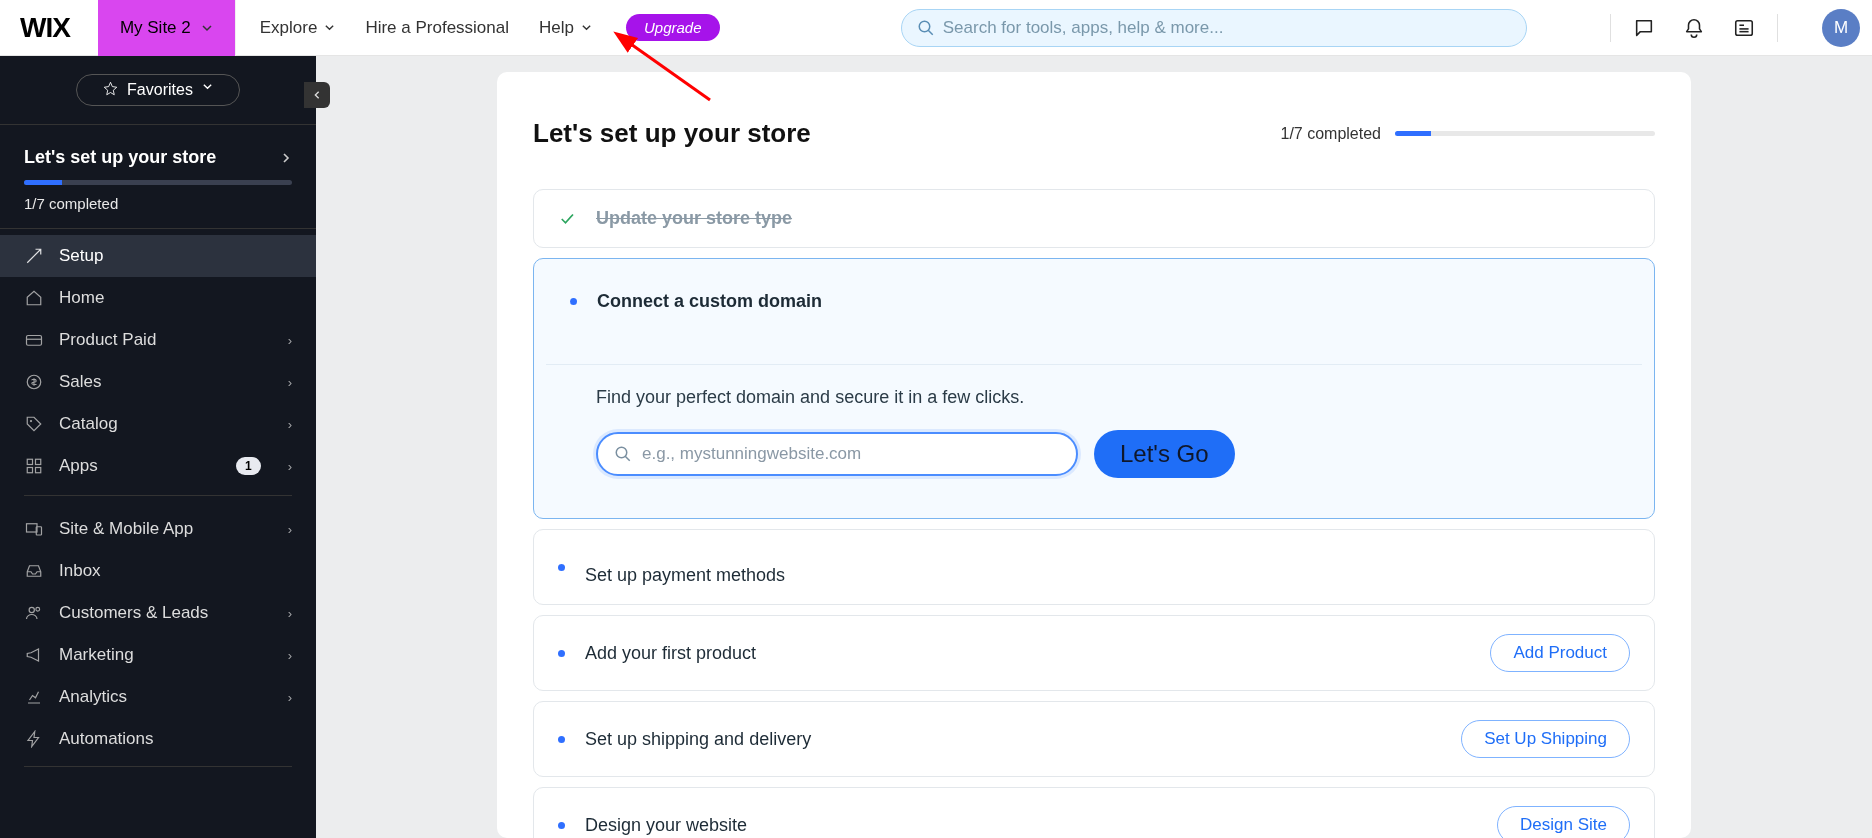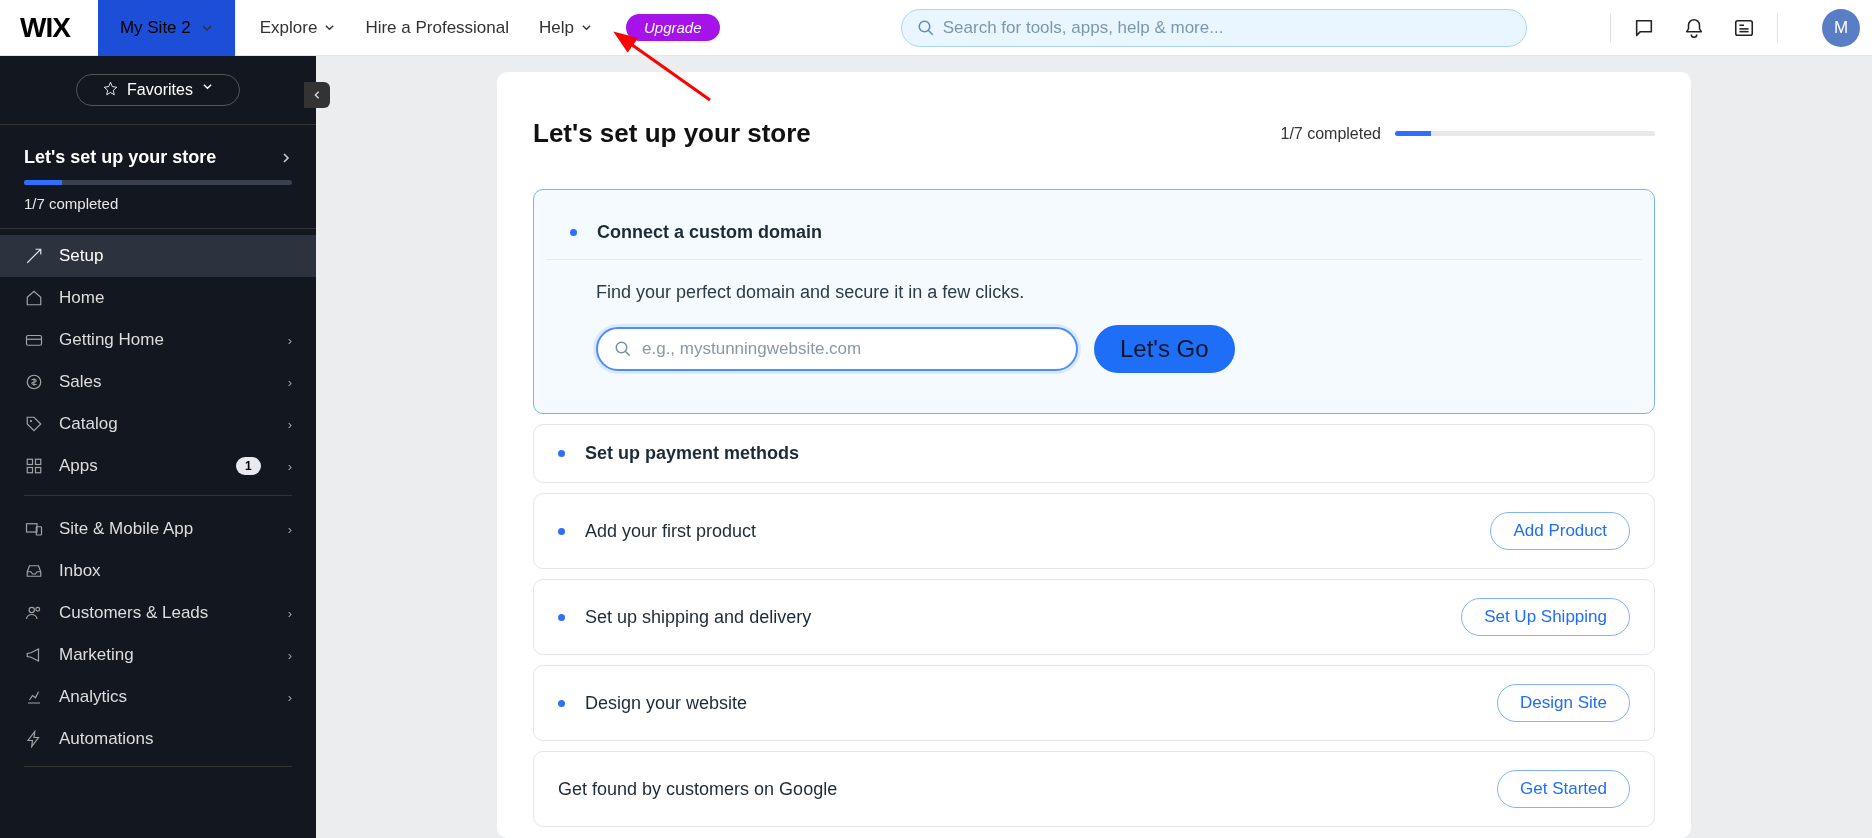--- a/index.html
+++ b/index.html
@@ -1,19 +1,19 @@
 <!DOCTYPE html>
 <html><head>
 <meta charset="utf-8">
 <style>
   * { box-sizing: border-box; margin: 0; padding: 0; font-family: -apple-system, BlinkMacSystemFont, "Segoe UI", Helvetica, Arial, sans-serif; }
   body { background: #f0f0f0; width: 1872px; height: 838px; overflow: hidden; position: relative; }
   .topbar { height: 56px; background: #fff; display: flex; align-items: center; padding: 4px 12px; border-bottom: 1px solid #e5e5e5; position: relative; z-index: 10; }
   .logo { font-weight: 900; font-size: 28px; letter-spacing: -1px; margin-left: 8px; margin-right: 28px; }
-  .site-switch { display: flex; align-items: center; gap: 10px; padding: 0 22px; height: 56px; font-size: 17px; background: #1d4ed8; border-right: 1px solid #f0f0f0; }
+  .site-switch { display: flex; align-items: center; gap: 10px; padding: 0 22px; height: 56px; font-size: 17px; background: #d946ef; border-right: 1px solid #f0f0f0; }
   .nav-group { display: flex; align-items: center; gap: 30px; margin-left: 24px; }
   .nav-item { font-size: 17px; color: #333; display: flex; align-items: center; gap: 7px; cursor: pointer; }
   .upgrade { background: #a613ea; color: #fff; border-radius: 999px; padding: 5px 18px; font-size: 15px; font-weight: 500; cursor: pointer; margin-left: 4px; font-style: italic; }
   .search-wrap { flex: 1; display: flex; justify-content: center; }
   .search-box { width: 626px; height: 38px; background: #eaf6ff; border: 1px solid #a8d5f5; border-radius: 999px; display: flex; align-items: center; padding: 0 15px; color: #6f91a5; margin-left: 120px; }
   .search-box input { border: none; background: transparent; flex: 1; font-size: 17px; outline: none; margin-left: 8px; }
   .search-box input::placeholder { color: #7a98ab; }
   .divider-v { width: 1px; height: 28px; background: #e0e0e0; margin: 0 22px; }
   .top-icons { display: flex; align-items: center; gap: 28px; }
   .top-icon { width: 22px; height: 22px; display: flex; align-items: center; justify-content: center; color: #333; }
@@ -46,21 +46,21 @@
   .prog-fill { position: absolute; left: 0; top: 0; bottom: 0; width: 14%; background: #2f6fff; }
   .steps { margin-top: 40px; }
   .step { border: 1px solid #e3e7eb; border-radius: 10px; padding: 18px 24px; margin-top: 10px; display: flex; align-items: center; gap: 20px; }
   .step.completed .step-title { text-decoration: line-through; color: #8a99a5; }
   .bullet { width: 7px; height: 7px; border-radius: 50%; background: #2f6fff; flex: none; }
   .check { width: 18px; height: 18px; flex: none; }
   .step-title { font-size: 18px; color: #1d2b36; font-weight: 600; flex: 1; }
   .step-btn { border: 1px solid #7fb3ff; color: #1f6ef7; background: #fff; border-radius: 999px; padding: 8px 22px; font-size: 17px; cursor: pointer; }
   .step.expanded { background: #f5faff; border: 1px solid #7bb5f0; flex-direction: column; align-items: stretch; gap: 0; padding: 12px; }
   .exp-head { display: flex; align-items: center; gap: 20px; padding: 20px 24px 16px 24px; }
-  .exp-body { border-top: 1px solid #e2ecf5; padding: 22px 50px 28px 50px; }
+  .exp-body { border-top: 1px solid #e2ecf5; padding: 22px 50px 28px 50px; margin-top: 36px; }
   .exp-desc { font-size: 18px; color: #2b3b47; }
   .exp-row { display: flex; align-items: center; gap: 16px; margin-top: 22px; }
   .domain-input-wrap { width: 482px; height: 44px; border: 2px solid #4b8dff; background: #fff; border-radius: 999px; display: flex; align-items: center; padding: 0 16px; box-shadow: 0 0 0 3px rgba(75,141,255,0.15); }
   .domain-input-wrap input { border: none; flex: 1; font-size: 17px; outline: none; margin-left: 10px; }
   .domain-input-wrap input::placeholder { color: #8a98a5; }
   .letsgo { background: #1f6ef7; color: #0f172a; border: none; border-radius: 999px; padding: 10px 26px; font-size: 24px; font-weight: 400; cursor: pointer; }
   svg { display: block; }
 </style>
 </head>
 <body>
@@ -186,21 +186,21 @@
           </span>
         <span>Home</span>
       </li>
       <li class="sb-item">
         <span class="sb-icon">
             <svg width="18" height="18" viewBox="0 0 24 24">
               <rect x="2" y="6" width="20" height="13" rx="2" stroke="#bbb" stroke-width="1.6" fill="none"></rect>
               <line x1="2" y1="11" x2="22" y2="11" stroke="#bbb" stroke-width="1.6"></line>
             </svg>
           </span>
-        <span>Getting Home</span>
+        <span>Product Paid</span>
         <span class="chev">›</span>
       </li>
       <li class="sb-item">
         <span class="sb-icon">
             <svg width="18" height="18" viewBox="0 0 24 24">
               <circle cx="12" cy="12" r="9" stroke="#bbb" stroke-width="1.6" fill="none"></circle>
               <path d="M12 7v10M9 9.5c0-1.5 6-1.5 6 1s-6 1-6 3 6 2.5 6 1" stroke="#bbb" stroke-width="1.4" fill="none"></path>
             </svg>
           </span>
         <span>Sales</span>
@@ -297,20 +297,26 @@
         <span class="card-title">Let's set up your store</span>
         <div class="prog-row">
           <span class="prog-label">1/7 completed</span>
           <div class="prog-bar">
               <div class="prog-fill"></div>
             </div>
         </div>
       </div>
 
       <div class="steps">
+        <div class="step completed">
+          <svg class="check" viewBox="0 0 24 24">
+              <path d="M5 12l5 5L20 6" stroke="#2ca55f" stroke-width="2.2" fill="none"></path>
+            </svg>
+          <span class="step-title">Update your store type</span>
+        </div>
 
         <div class="step expanded">
           <div class="exp-head">
             <span class="bullet"></span>
             <span class="step-title" style="font-weight:700;">Connect a custom domain</span>
           </div>
           <div class="exp-body">
             <div class="exp-desc">Find your perfect domain and secure it in a few clicks.</div>
             <div class="exp-row">
               <div class="domain-input-wrap">
@@ -320,21 +326,21 @@
                   </svg>
                 <input placeholder="e.g., mystunningwebsite.com" style="">
               </div>
               <button class="letsgo">Let's Go</button>
             </div>
           </div>
         </div>
 
         <div class="step">
           <span class="bullet"></span>
-          <span class="step-title" style="font-weight:700;">Set up payment methods</span>
+          <span class="step-title" style="font-weight:400;margin-top:17px;">Set up payment methods</span>
         </div>
 
         <div class="step">
           <span class="bullet"></span>
           <span class="step-title" style="font-weight:400;">Add your first product</span>
           <button class="step-btn">Add Product</button>
         </div>
 
         <div class="step">
           <span class="bullet"></span>

